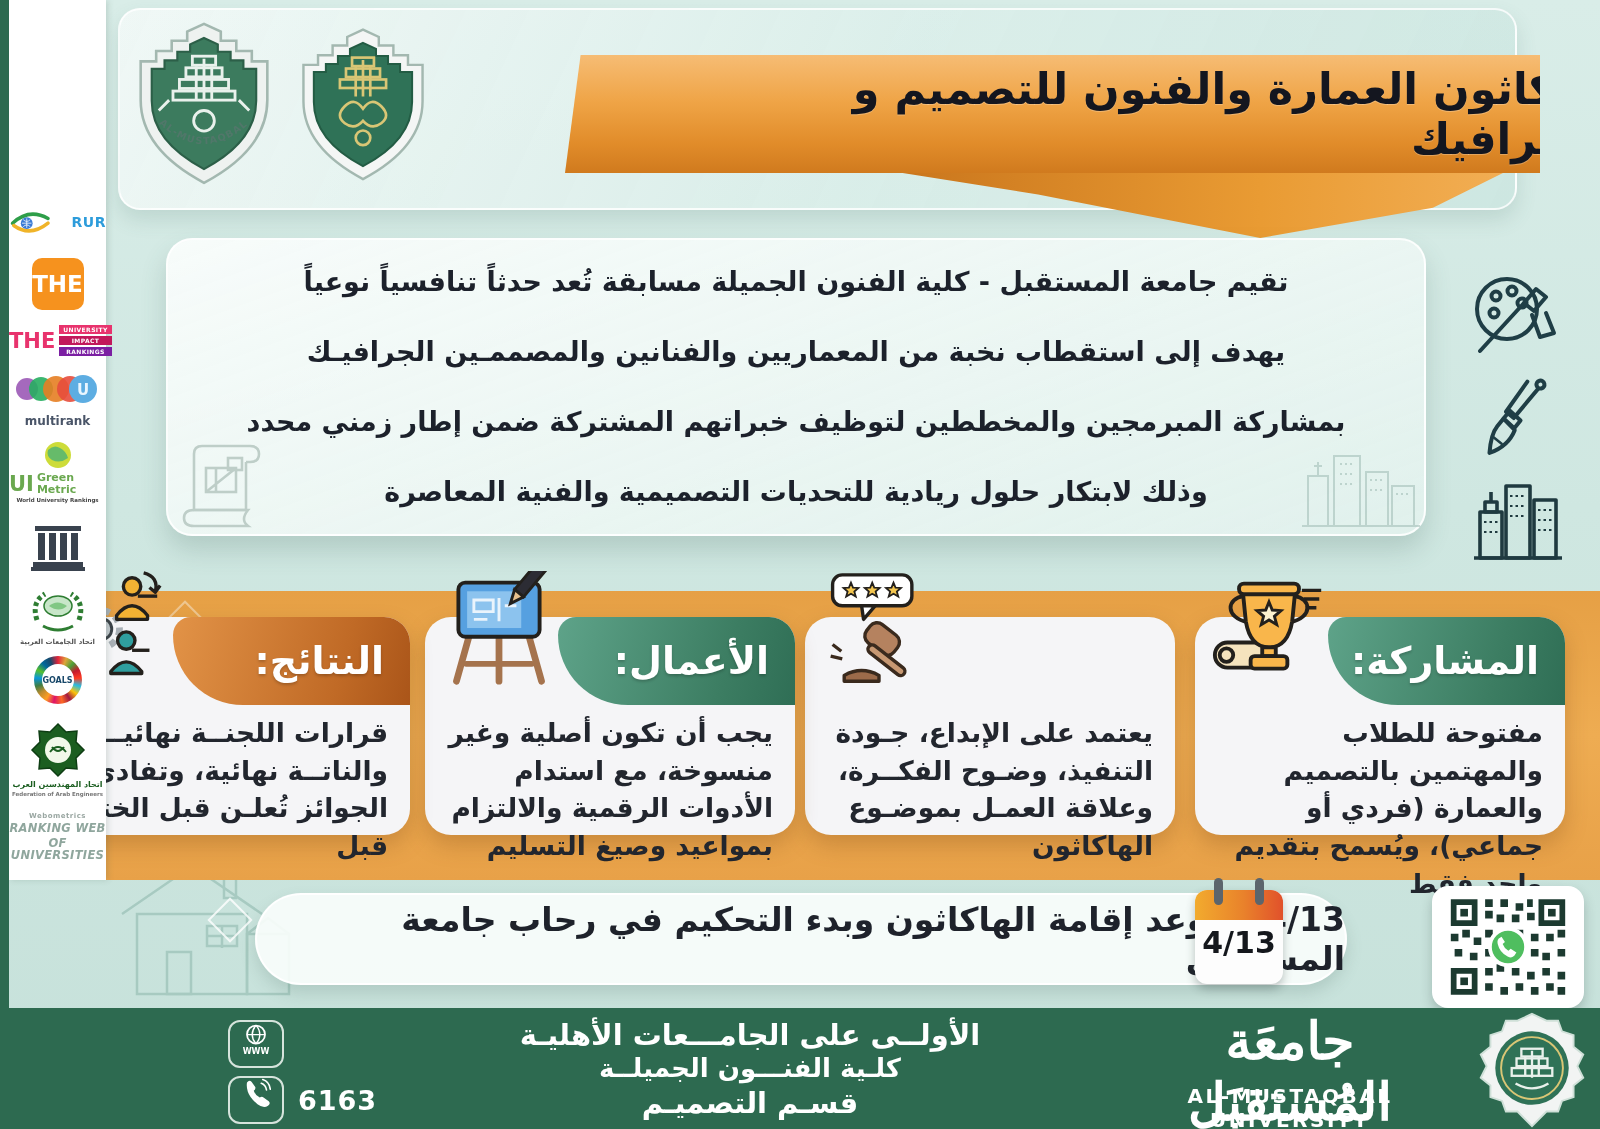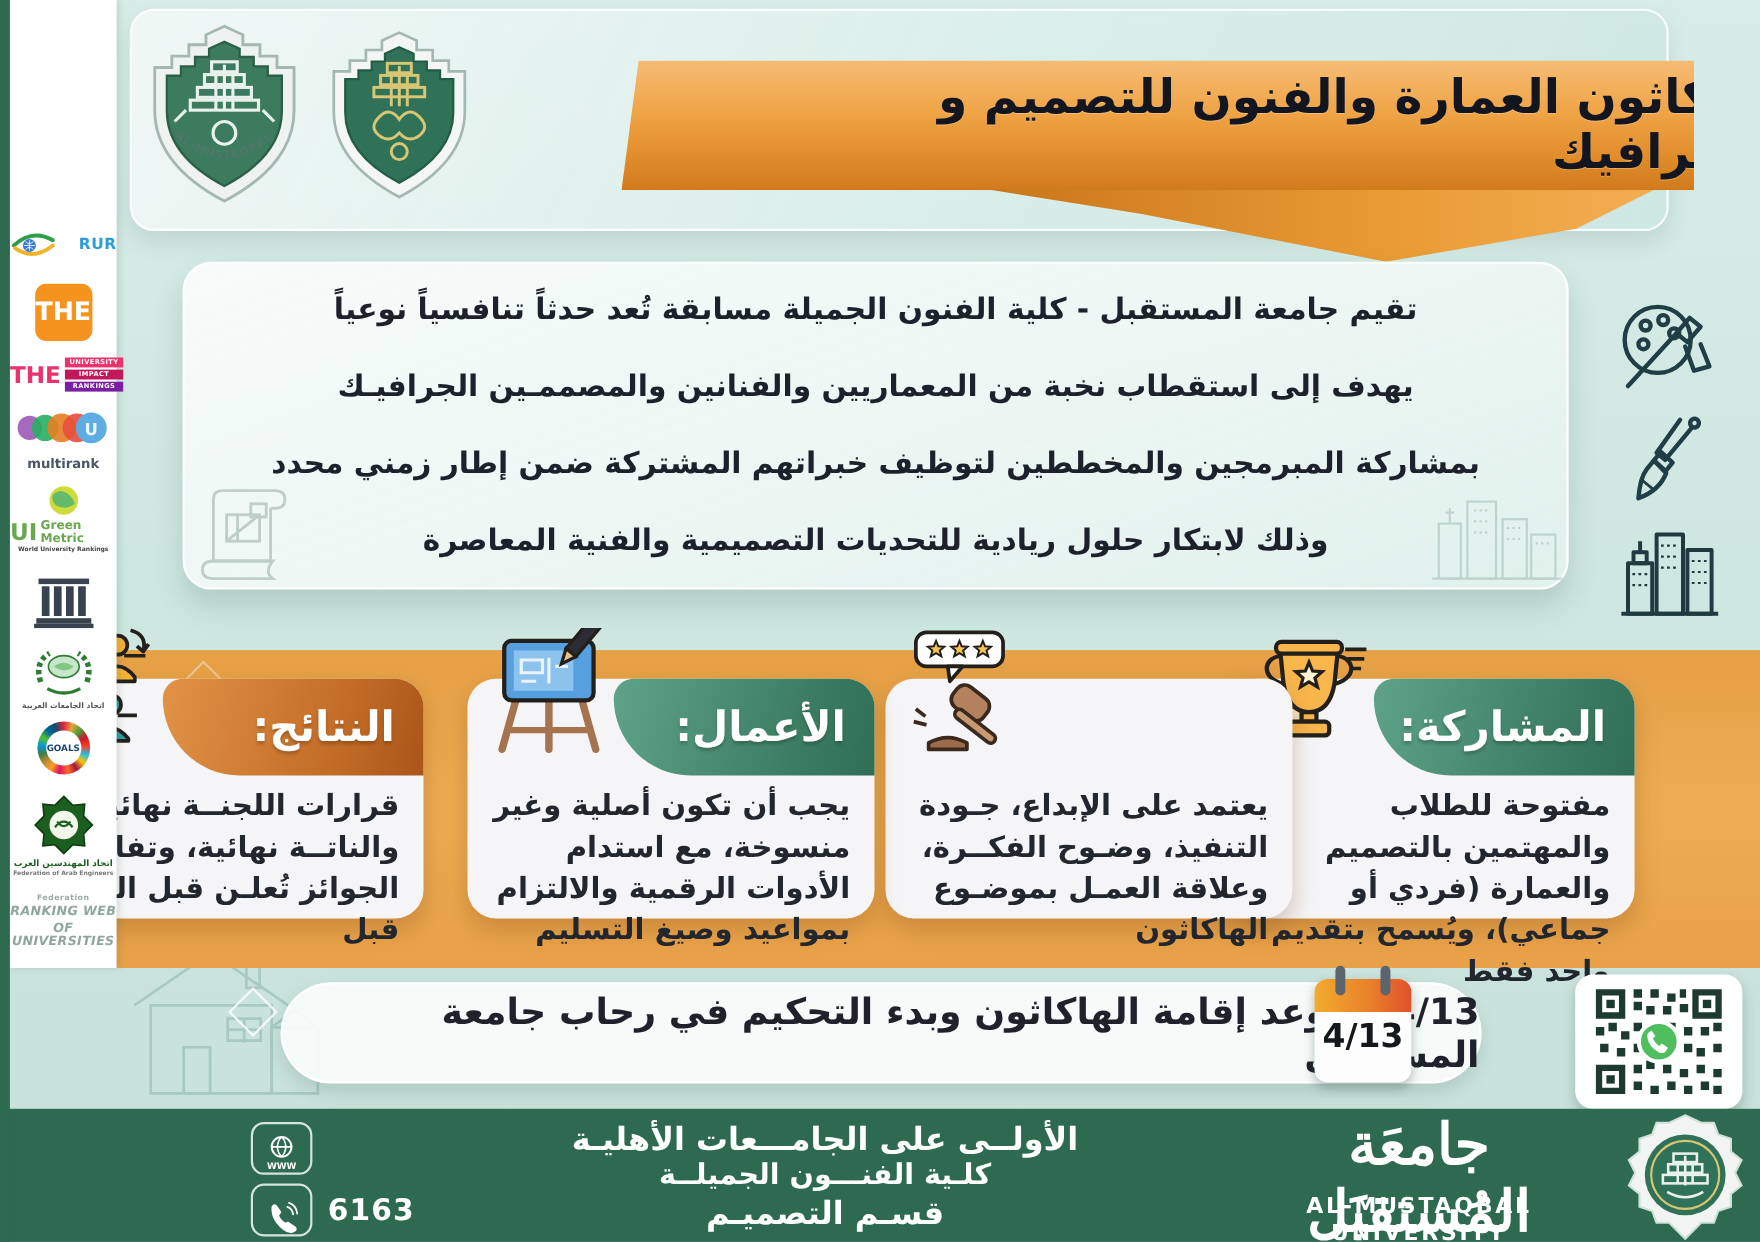--- a/index.html
+++ b/index.html
@@ -82,21 +82,21 @@
   .cal-top{position:absolute;top:12px;left:0;right:0;height:30px;border-radius:12px 12px 0 0;
     background:linear-gradient(90deg,#f2ab2e,#e9822b 55%,#e1512b);}
   .cal-pin{position:absolute;top:0;width:9px;height:27px;border-radius:5px;background:#5c656c;}
   .cal-date{position:absolute;top:47px;left:0;right:0;text-align:center;font-size:30px;font-weight:700;color:#14171c;}
   .qr{position:absolute;left:1432px;top:886px;width:152px;height:122px;background:#fff;border-radius:16px;z-index:21;
     box-shadow:0 6px 12px rgba(40,60,55,.25);display:flex;align-items:center;justify-content:center;}
   
   .footer{position:absolute;left:0;top:1008px;width:1600px;height:121px;background:#2d6a50;z-index:25;}
   .contact{position:absolute;left:228px;top:12px;display:flex;flex-direction:column;gap:8px;}
   .crow{display:flex;align-items:center;gap:14px;}
-  .ficon{width:52px;height:44px;border:2px solid #d6e4dc;border-radius:12px;display:flex;align-items:flex-end;justify-content:center;}
+  .ficon{width:52px;height:44px;border:2px solid #d6e4dc;border-radius:12px;display:flex;align-items:flex-start;justify-content:center;}
   .site{font-size:27px;font-weight:700;color:#fff;letter-spacing:1px;}
   .fcenter{position:absolute;left:430px;top:10px;width:640px;direction:rtl;text-align:center;color:#fff;}
   .fc1{font-size:29px;font-weight:700;line-height:34px;}
   .fc2{font-size:26px;font-weight:700;line-height:33px;}
   .fc3{font-size:29px;font-weight:700;line-height:36px;}
   .uni-ar{position:absolute;right:160px;top:2px;width:300px;text-align:center;direction:rtl;
     font-size:52px;font-weight:700;color:#fff;font-family:"DejaVu Serif",serif;}
   .uni-en{position:absolute;right:150px;top:76px;width:320px;text-align:center;
     font-size:20px;font-weight:700;color:#fff;letter-spacing:2.5px;}
   .uni-logo{position:absolute;right:14px;top:4px;}
@@ -225,21 +225,21 @@
       <svg width="56" height="56" viewBox="0 0 56 56">
         <polygon points="28,2 36,10 47,9 46,20 54,28 46,36 47,47 36,46 28,54 20,46 9,47 10,36 2,28 10,20 9,9 20,10" fill="#1b5e20" stroke="#0e3d13" stroke-width="1.5"></polygon>
         <circle cx="28" cy="28" r="13" fill="#f1f8e9"></circle>
         <path d="M20 30 q8 -10 16 0 M22 25 q6 8 12 0" stroke="#1b5e20" stroke-width="2" fill="none"></path>
       </svg>
       <span class="eng-ar">اتحاد المهندسين العرب</span>
       <span class="eng-en">Federation of Arab Engineers</span>
     </div>
 
     <div class="slot" style="top:812px">
-      <span class="web-brand">Federation</span>
+      <span class="web-brand">Webometrics</span>
       <span class="web-main">RANKING WEB</span>
       <span class="web-main">OF UNIVERSITIES</span>
     </div>
   </div>
 
   <div class="top-glass"></div>
 
   <svg class="shield" style="left:128px;top:20px" width="152" height="168" viewBox="0 0 110 130">
     <path d="M55 3 L68 9 L68 16 L80 16 L80 24 L92 24 L92 32 L104 32 L104 62 Q104 100 55 126 Q6 100 6 62 L6 32 L18 32 L18 24 L30 24 L30 16 L42 16 L42 9 Z" fill="#eef2f0" stroke="#a3b8b0" stroke-width="2"></path>
     <path d="M55 3 L68 9 L68 16 L80 16 L80 24 L92 24 L92 32 L104 32 L104 62 Q104 100 55 126 Q6 100 6 62 L6 32 L18 32 L18 24 L30 24 L30 16 L42 16 L42 9 Z" transform="translate(9.6,11.4) scale(.825)" fill="#3c7b5e" stroke="#2c5f48" stroke-width="2"></path>
@@ -332,21 +332,21 @@
         <rect x="13" y="24" width="12" height="10"></rect>
         <path d="M19 24 v-10"></path>
       <rect x="34" y="8" width="24" height="72"></rect>
         <rect x="62" y="22" width="22" height="58"></rect>
       <path d="M38 18 h16 M38 28 h16 M38 38 h16 M66 32 h14 M66 42 h14 M66 52 h14 M12 44 h14 M12 54 h14" stroke-width="2" stroke-dasharray="2.5 3"></path>
     </g>
   </svg>
 
   <div class="band"></div>
 
-  <div class="card" style="left:1116px">
+  <div class="card" style="left:1195px">
     <div class="card-hdr hdr-green">
       <span class="card-title">المشاركة:</span>
     </div>
     <svg class="card-icon" viewBox="0 0 120 120">
       <g stroke="#23201c" stroke-width="4" stroke-linejoin="round">
         <rect x="4" y="74" width="62" height="26" rx="13" fill="#f5e3bd"></rect>
         <circle cx="16" cy="87" r="7" fill="#f5e3bd"></circle>
         <path d="M94 20 h20 M96 29 h16 M98 38 h11" fill="none" stroke-width="3.5"></path>
         <path d="M34 26 C16 28 14 48 38 53" fill="none"></path>
         <path d="M86 26 C104 28 106 48 82 53" fill="none"></path>
@@ -396,21 +396,21 @@
         <path d="M34 30 h20 v12 h-20z M34 50 h14 M60 28 v24 M66 36 h12"></path>
       </g>
       <g transform="rotate(40 92 22)">
         <rect x="78" y="-22" width="12" height="52" fill="#2c2c34" stroke="#23201c" stroke-width="3"></rect>
         <polygon points="78,30 90,30 84,44" fill="#e8c08c" stroke="#23201c" stroke-width="3"></polygon>
       </g>
     </svg>
     <div class="card-body">يجب أن تكون أصلية وغير منسوخة، مع استدام الأدوات الرقمية والالتزام بمواعيد وصيغ التسليم</div>
   </div>
 
-  <div class="card" style="left:15px">
+  <div class="card" style="left:40px">
     <div class="card-hdr hdr-orange">
       <span class="card-title">النتائج:</span>
     </div>
     <svg class="card-icon" style="left:36px" viewBox="0 0 120 120">
       <circle cx="26" cy="60" r="19" fill="none" stroke="#a9b0b6" stroke-width="7" stroke-dasharray="7 6"></circle>
       <circle cx="26" cy="60" r="11" fill="#c5cbd0" stroke="#3c4248" stroke-width="3"></circle>
       <g stroke="#23201c" stroke-width="3.5" stroke-linejoin="round">
         <circle cx="58" cy="16" r="9" fill="#f2b233"></circle>
         <path d="M42 46 q16 -20 32 0 v4 h-32z" fill="#f2b233"></path>
         <path d="M64 26 h20" fill="none"></path>

